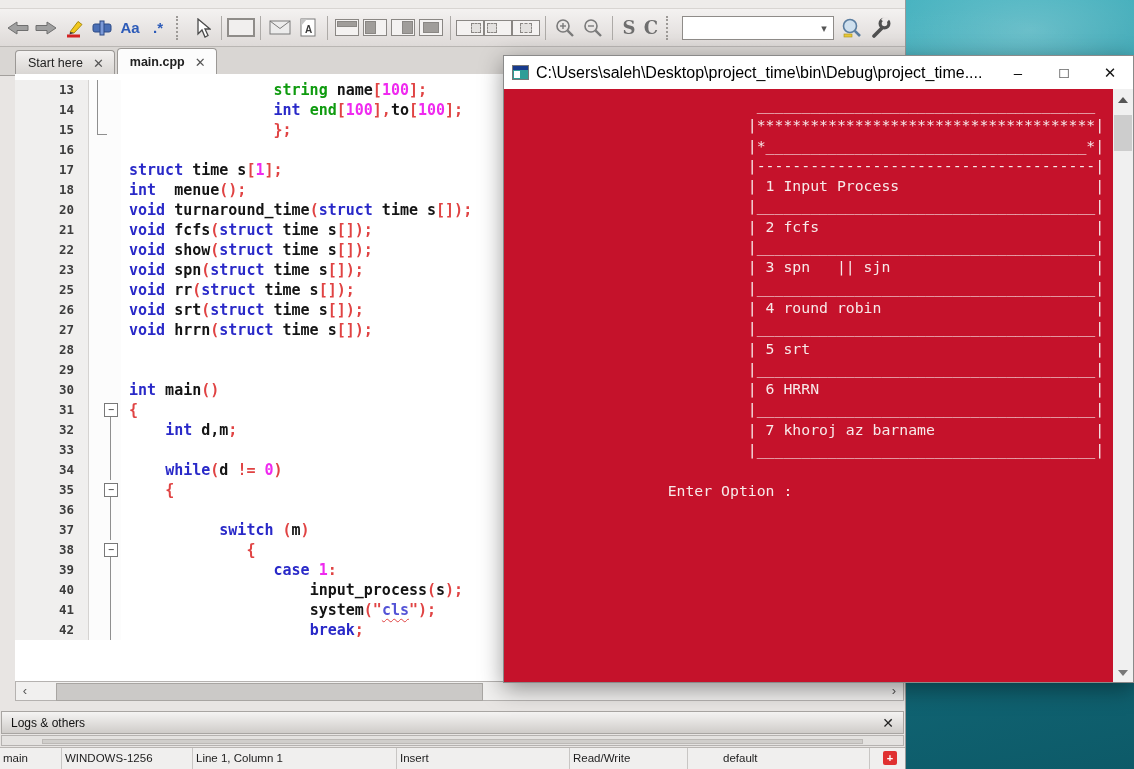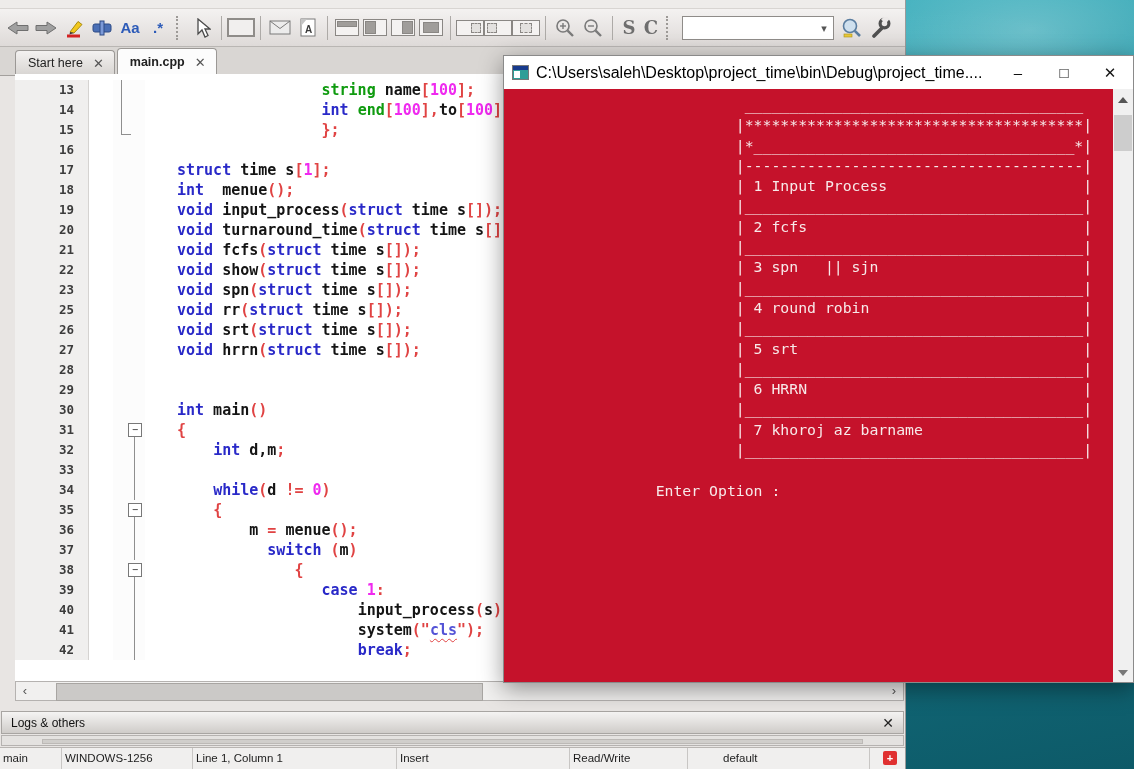--- a/index.html
+++ b/index.html
@@ -42,21 +42,21 @@
   .tabbar{height:28px;background:#d9d6d3;display:flex;align-items:flex-end;padding-left:15px;
           border-bottom:1px solid #a3a09d;}
   .tab{height:24px;display:flex;align-items:center;gap:10px;padding:0 10px 0 12px;margin-right:2px;
        border:1px solid #9b9895;border-bottom:none;border-radius:4px 4px 0 0;
        background:linear-gradient(#f3f1f0,#d8d5d2);font-size:12.5px;color:#222;}
   .tab.active{background:#fcfcfc;font-weight:bold;height:26px;margin-top:23px;}
   .tab .x{color:#555;font-size:13px;font-weight:normal;}
   
   .editor{position:absolute;left:15px;top:74px;right:0;height:607px;background:#fff;overflow:hidden;
           padding-top:6px;box-sizing:border-box;}
-  .cl{display:flex;height:20px;white-space:pre;gap:24px;}
+  .cl{display:flex;height:20px;white-space:pre;}
   .ln{width:74px;flex:none;text-align:right;padding-right:14px;box-sizing:border-box;
       background:#f0efee;color:#3c3c3c;font:bold 12.5px/20px "DejaVu Sans Mono",monospace;
       border-right:1px solid #d5d3d1;}
   .fold{width:32px;flex:none;position:relative;background:#fcfcfc;}
   .fold i{position:absolute;background:#8f8f8f;}
   i.fv{left:21px;top:0;bottom:0;width:1px;}
   i.fv.below{top:17px;}
   i.fb{left:15px;top:3px;width:12px;height:12px;background:#fff;border:1px solid #787878;
        font:10px/11px "DejaVu Sans Mono",monospace;color:#333;text-align:center;font-style:normal;}
   i.bv{left:8px;top:0;bottom:0;width:1px;}
@@ -94,21 +94,21 @@
     box-shadow:0 6px 22px rgba(0,0,0,.4);}
   .ctitle{height:33px;background:#ffffff;display:flex;align-items:center;padding-left:8px;}
   .cticon{width:17px;height:15px;border:1px solid #777;box-sizing:border-box;position:relative;
           background:#2e9e97;flex:none;}
   .cticon:before{content:'';position:absolute;left:0;right:0;top:0;height:4px;background:#173a8c;}
   .cticon:after{content:'';position:absolute;left:1px;bottom:1px;width:6px;height:7px;background:#fff;}
   .cttext{font-size:16px;color:#000;margin-left:7px;white-space:nowrap;overflow:hidden;}
   .cbtns{margin-left:auto;display:flex;}
   .cbtn{width:46px;height:33px;text-align:center;line-height:33px;font-size:15px;color:#111;}
   .cbody{position:absolute;left:0;right:0;top:33px;bottom:0;background:#c5122b;overflow:hidden;}
-  .cbody pre{margin:0;padding:6px 0 0 18px;font:14.8px/20.3px "DejaVu Sans Mono",monospace;
+  .cbody pre{margin:0;padding:6px 0 0 30px;font:14.8px/20.3px "DejaVu Sans Mono",monospace;
              color:#f7e9e9;}
   .vscroll{position:absolute;right:0;top:0;bottom:0;width:20px;background:#f0f0f0;}
   .vscroll .up{position:absolute;top:8px;left:5px;width:0;height:0;
     border-left:5px solid transparent;border-right:5px solid transparent;border-bottom:6px solid #555;}
   .vscroll .dn{position:absolute;bottom:6px;left:5px;width:0;height:0;
     border-left:5px solid transparent;border-right:5px solid transparent;border-top:6px solid #777;}
   .vscroll .vthumb{position:absolute;top:26px;left:1px;width:18px;height:36px;background:#cdcdcd;}
 </style>
 </head>
 <body>
@@ -257,37 +257,36 @@
         <span class="x">✕</span>
       </div>
     </div>
   <div class="editor">
       <div class="cl"><span class="ln">13</span><span class="fold"><i class="bv"></i></span><span class="code">                <span class="tok-g">string</span><span class="tok-p"> name</span><span class="tok-r">[</span><span class="tok-m">100</span><span class="tok-r">];</span></span></div>
       <div class="cl"><span class="ln">14</span><span class="fold"><i class="bv"></i></span><span class="code">                <span class="tok-k">int</span><span class="tok-p"> </span><span class="tok-g">end</span><span class="tok-r">[</span><span class="tok-m">100</span><span class="tok-r">],</span><span class="tok-p">to</span><span class="tok-r">[</span><span class="tok-m">100</span><span class="tok-r">];</span></span></div>
       <div class="cl"><span class="ln">15</span><span class="fold"><i class="bv half"></i><i class="bh"></i></span><span class="code">                <span class="tok-r">};</span></span></div>
       <div class="cl"><span class="ln">16</span><span class="fold"></span><span class="code"></span></div>
       <div class="cl"><span class="ln">17</span><span class="fold"></span><span class="code"><span class="tok-k">struct</span><span class="tok-p"> time s</span><span class="tok-r">[</span><span class="tok-m">1</span><span class="tok-r">];</span></span></div>
       <div class="cl"><span class="ln">18</span><span class="fold"></span><span class="code"><span class="tok-k">int</span><span class="tok-p">  menue</span><span class="tok-r">();</span></span></div>
-      <div class="cl"><span class="ln">19</span><span class="fold"></span><span class="code"><span class="tok-k">void</span><span class="tok-p"> input_process</span><span class="tok-r">(</span><span class="tok-k">struct</span><span class="tok-p"> time s</span><span class="tok-r">[]);</span></span></div>
       <div class="cl"><span class="ln">20</span><span class="fold"></span><span class="code"><span class="tok-k">void</span><span class="tok-p"> turnaround_time</span><span class="tok-r">(</span><span class="tok-k">struct</span><span class="tok-p"> time s</span><span class="tok-r">[]);</span></span></div>
       <div class="cl"><span class="ln">21</span><span class="fold"></span><span class="code"><span class="tok-k">void</span><span class="tok-p"> fcfs</span><span class="tok-r">(</span><span class="tok-k">struct</span><span class="tok-p"> time s</span><span class="tok-r">[]);</span></span></div>
       <div class="cl"><span class="ln">22</span><span class="fold"></span><span class="code"><span class="tok-k">void</span><span class="tok-p"> show</span><span class="tok-r">(</span><span class="tok-k">struct</span><span class="tok-p"> time s</span><span class="tok-r">[]);</span></span></div>
       <div class="cl"><span class="ln">23</span><span class="fold"></span><span class="code"><span class="tok-k">void</span><span class="tok-p"> spn</span><span class="tok-r">(</span><span class="tok-k">struct</span><span class="tok-p"> time s</span><span class="tok-r">[]);</span></span></div>
       <div class="cl"><span class="ln">25</span><span class="fold"></span><span class="code"><span class="tok-k">void</span><span class="tok-p"> rr</span><span class="tok-r">(</span><span class="tok-k">struct</span><span class="tok-p"> time s</span><span class="tok-r">[]);</span></span></div>
       <div class="cl"><span class="ln">26</span><span class="fold"></span><span class="code"><span class="tok-k">void</span><span class="tok-p"> srt</span><span class="tok-r">(</span><span class="tok-k">struct</span><span class="tok-p"> time s</span><span class="tok-r">[]);</span></span></div>
       <div class="cl"><span class="ln">27</span><span class="fold"></span><span class="code"><span class="tok-k">void</span><span class="tok-p"> hrrn</span><span class="tok-r">(</span><span class="tok-k">struct</span><span class="tok-p"> time s</span><span class="tok-r">[]);</span></span></div>
       <div class="cl"><span class="ln">28</span><span class="fold"></span></div>
       <div class="cl"><span class="ln">29</span><span class="fold"></span><span class="code"></span></div>
       <div class="cl"><span class="ln">30</span><span class="fold"></span><span class="code"><span class="tok-k">int</span><span class="tok-p"> main</span><span class="tok-r">()</span></span></div>
       <div class="cl"><span class="ln">31</span><span class="fold"><i class="fv below"></i><i class="fb">−</i></span><span class="code"><span class="tok-r">{</span></span></div>
       <div class="cl"><span class="ln">32</span><span class="fold"><i class="fv"></i></span><span class="code">    <span class="tok-k">int</span><span class="tok-p"> d,m</span><span class="tok-r">;</span></span></div>
       <div class="cl"><span class="ln">33</span><span class="fold"><i class="fv"></i></span><span class="code"></span></div>
       <div class="cl"><span class="ln">34</span><span class="fold"><i class="fv"></i></span><span class="code">    <span class="tok-k">while</span><span class="tok-r">(</span><span class="tok-p">d </span><span class="tok-r">!= </span><span class="tok-m">0</span><span class="tok-r">)</span></span></div>
       <div class="cl"><span class="ln">35</span><span class="fold"><i class="fv below"></i><i class="fb">−</i></span><span class="code">    <span class="tok-r">{</span></span></div>
-      <div class="cl"><span class="ln">36</span><span class="fold"><i class="fv"></i></span><span class="code">        <span class="tok-p">m </span><span class="tok-r">= </span><span class="tok-p">menue</span><span class="tok-r">();</span></span></div>
+      <div class="cl"><span class="ln">36</span><span class="fold"><i class="fv"></i></span></div>
       <div class="cl"><span class="ln">37</span><span class="fold"><i class="fv"></i></span><span class="code">          <span class="tok-k">switch</span><span class="tok-p"> </span><span class="tok-r">(</span><span class="tok-p">m</span><span class="tok-r">)</span></span></div>
       <div class="cl"><span class="ln">38</span><span class="fold"><i class="fv below"></i><i class="fb">−</i></span><span class="code">             <span class="tok-r">{</span></span></div>
       <div class="cl"><span class="ln">39</span><span class="fold"><i class="fv"></i></span><span class="code">                <span class="tok-k">case</span><span class="tok-p"> </span><span class="tok-m">1</span><span class="tok-r">:</span></span></div>
       <div class="cl"><span class="ln">40</span><span class="fold"><i class="fv"></i></span><span class="code">                    <span class="tok-p">input_process</span><span class="tok-r">(</span><span class="tok-p">s</span><span class="tok-r">);</span></span></div>
       <div class="cl"><span class="ln">41</span><span class="fold"><i class="fv"></i></span><span class="code">                    <span class="tok-p">system</span><span class="tok-r">(</span><span class="tok-q">"</span><span class="tok-s">cls</span><span class="tok-q">"</span><span class="tok-r">);</span></span></div>
       <div class="cl"><span class="ln">42</span><span class="fold"><i class="fv"></i></span><span class="code">                    <span class="tok-k">break</span><span class="tok-r">;</span></span></div>
     </div>
   <div class="hscroll">
     <span class="arr" style="left:0">‹</span>
     <span class="thumb"></span>

